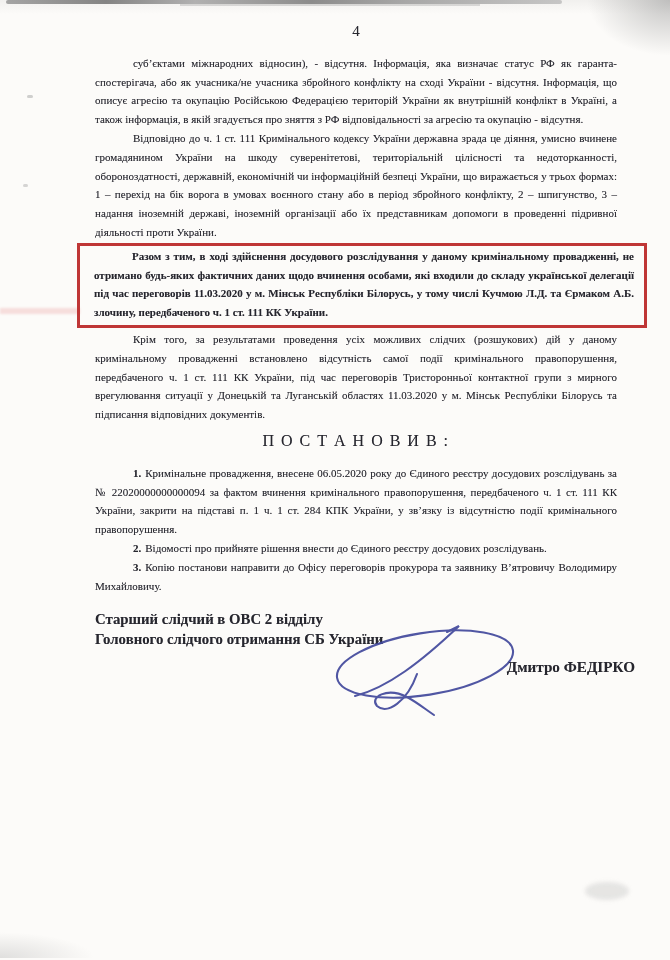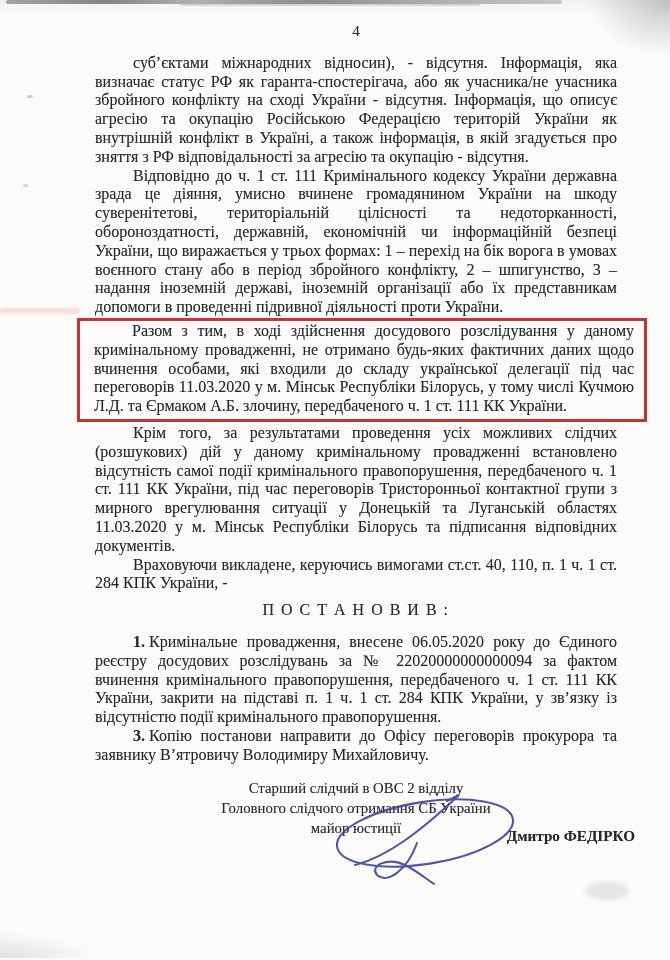--- a/index.html
+++ b/index.html
@@ -11,44 +11,45 @@
     background: linear-gradient(180deg, #f1f0ee 0px, #fcfbf9 14px, #fcfbf9 100%);
     font-family: "Liberation Serif", serif;
     color: #26262e;
     overflow: hidden;
   }
   .content { position: absolute; left: 95px; top: 0; width: 522px; }
   .content p {
     margin: 0;
     text-align: justify;
     text-indent: 38px;
-    font-size: 16px;
+    font-size: 11px;
     line-height: 18.8px;
     text-shadow: 0 0 0.6px rgba(40,40,52,0.35);
   }
   .pageno { text-align: center !important; text-indent: 0 !important; padding-top: 22px; margin-bottom: 13px !important; font-size: 15px !important; }
   .redbox {
     border: 3px solid var(--highlight-box, #bf3636);
     margin: 1px -30px 2px -18px !important;
     padding: 1px 10px 3px 14px;
+    font-weight: bold;
   }
   .heading {
     text-align: center !important;
     text-indent: 0 !important;
     font-weight: normal;
     font-size: 16px !important;
     letter-spacing: 1.5px;
     margin: 8px 0 13px !important;
   }
   .item-num { font-weight: bold; margin-right: 4px; }
   .sig { position: relative; margin-top: 15px; height: 110px; }
   .sig-lines p {
-    text-align: center;
+    text-align: left;
     text-indent: 0 !important;
-    font-weight: normal;
+    font-weight: bold;
     font-size: 14.8px !important;
     line-height: 19.6px !important;
   }
   .sig-name {
     position: absolute; right: -18px; top: 48px;
     font-weight: bold; font-size: 15.2px;
     text-shadow: 0 0 0.6px rgba(40,40,52,0.35);
     white-space: nowrap;
   }
   .sig-svg { position: absolute; left: 226px; top: 4px; }
@@ -90,35 +91,34 @@
     <p class="pageno">4</p>
 
     <p>суб’єктами міжнародних відносин), - відсутня. Інформація, яка визначає статус РФ як гаранта-спостерігача, або як учасника/не учасника збройного конфлікту на сході України - відсутня. Інформація, що описує агресію та окупацію Російською Федерацією територій України як внутрішній конфлікт в Україні, а також інформація, в якій згадується про зняття з РФ відповідальності за агресію та окупацію - відсутня.</p>
 
     <p>Відповідно до ч. 1 ст. 111 Кримінального кодексу України державна зрада це діяння, умисно вчинене громадянином України на шкоду суверенітетові, територіальній цілісності та недоторканності, обороноздатності, державній, економічній чи інформаційній безпеці України, що виражається у трьох формах: 1 – перехід на бік ворога в умовах воєнного стану або в період збройного конфлікту, 2 – шпигунство, 3 – надання іноземній державі, іноземній організації або їх представникам допомоги в проведенні підривної діяльності проти України.</p>
 
     <p class="redbox">Разом з тим, в ході здійснення досудового розслідування у даному кримінальному провадженні, не отримано будь-яких фактичних даних щодо вчинення особами, які входили до складу української делегації під час переговорів 11.03.2020 у м. Мінськ Республіки Білорусь, у тому числі Кучмою Л.Д. та Єрмаком А.Б. злочину, передбаченого ч. 1 ст. 111 КК України.</p>
 
     <p>Крім того, за результатами проведення усіх можливих слідчих (розшукових) дій у даному кримінальному провадженні встановлено відсутність самої події кримінального правопорушення, передбаченого ч. 1 ст. 111 КК України, під час переговорів Тристоронньої контактної групи з мирного врегулювання ситуації у Донецькій та Луганській областях 11.03.2020 у м. Мінськ Республіки Білорусь та підписання відповідних документів.</p>
 
-    <p>Враховуючи викладене, керуючись вимогами ст.ст. 40, 110, п. 1 ч. 1 ст. 284 КПК України, -</p>
 
     <p class="heading">П О С Т А Н О В И В :</p>
 
     <p class="item"><span class="item-num">1.</span><span>Кримінальне провадження, внесене 06.05.2020 року до Єдиного реєстру досудових розслідувань за № 22020000000000094 за фактом вчинення кримінального правопорушення, передбаченого ч. 1 ст. 111 КК України, закрити на підставі п. 1 ч. 1 ст. 284 КПК України, у зв’язку із відсутністю події кримінального правопорушення.</span></p>
 
+    <p class="item"><span class="item-num">2.</span><span>Відомості про прийняте рішення внести до Єдиного реєстру досудових розслідувань.</span></p>
 
     <p class="item"><span class="item-num">3.</span><span>Копію постанови направити до Офісу переговорів прокурора та заявнику В’ятровичу Володимиру Михайловичу.</span></p>
 
 
     <div class="sig">
       <div class="sig-lines">
         <p>Старший слідчий в ОВС 2 відділу</p>
         <p>Головного слідчого отримання СБ України</p>
-        <p>майор юстиції</p>
       </div>
 
       <svg class="sig-svg" width="220" height="104" viewBox="0 0 220 104" aria-hidden="true">
         <g fill="none" stroke="var(--signature-ink, #3e459a)" stroke-width="2.1" stroke-linecap="round" opacity="0.9">
           <ellipse cx="104" cy="50" rx="89" ry="31" transform="rotate(-9 104 50)"></ellipse>
           <path d="M 34 82 C 66 74, 100 48, 138 12 l -12 6"></path>
           <path d="M 96 60 C 86 88, 66 101, 56 92 C 48 83, 66 73, 86 83 C 97 89, 104 95, 113 101"></path>
         </g>
       </svg>
 

